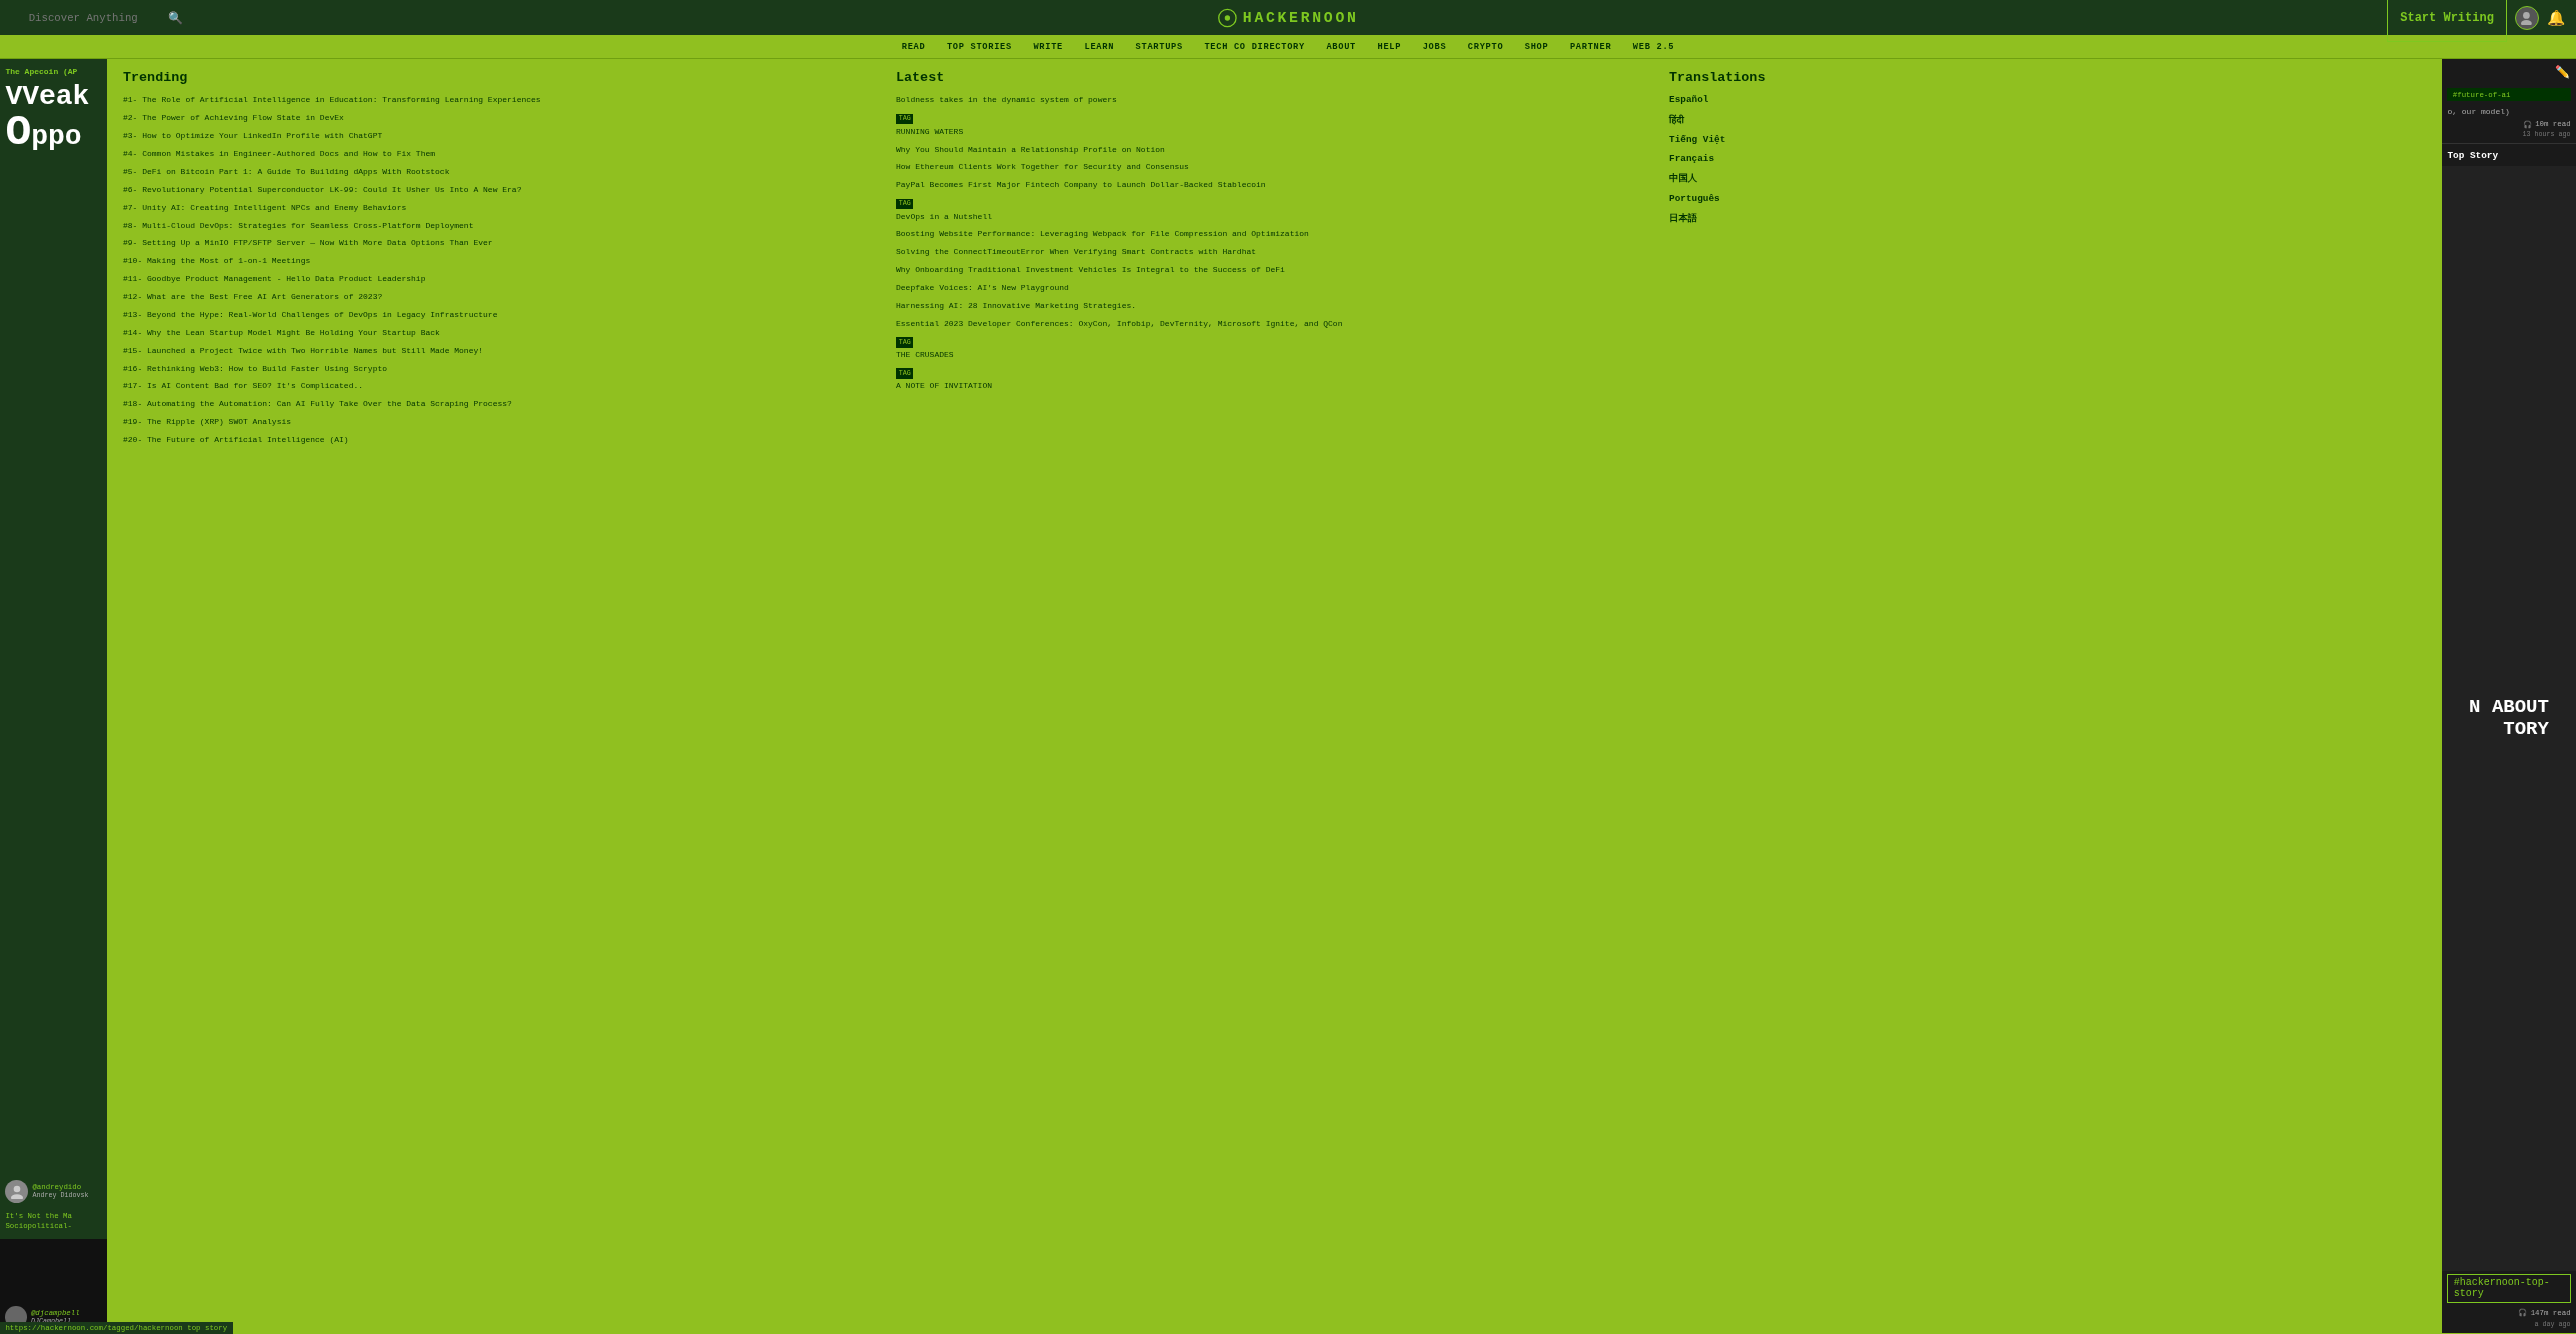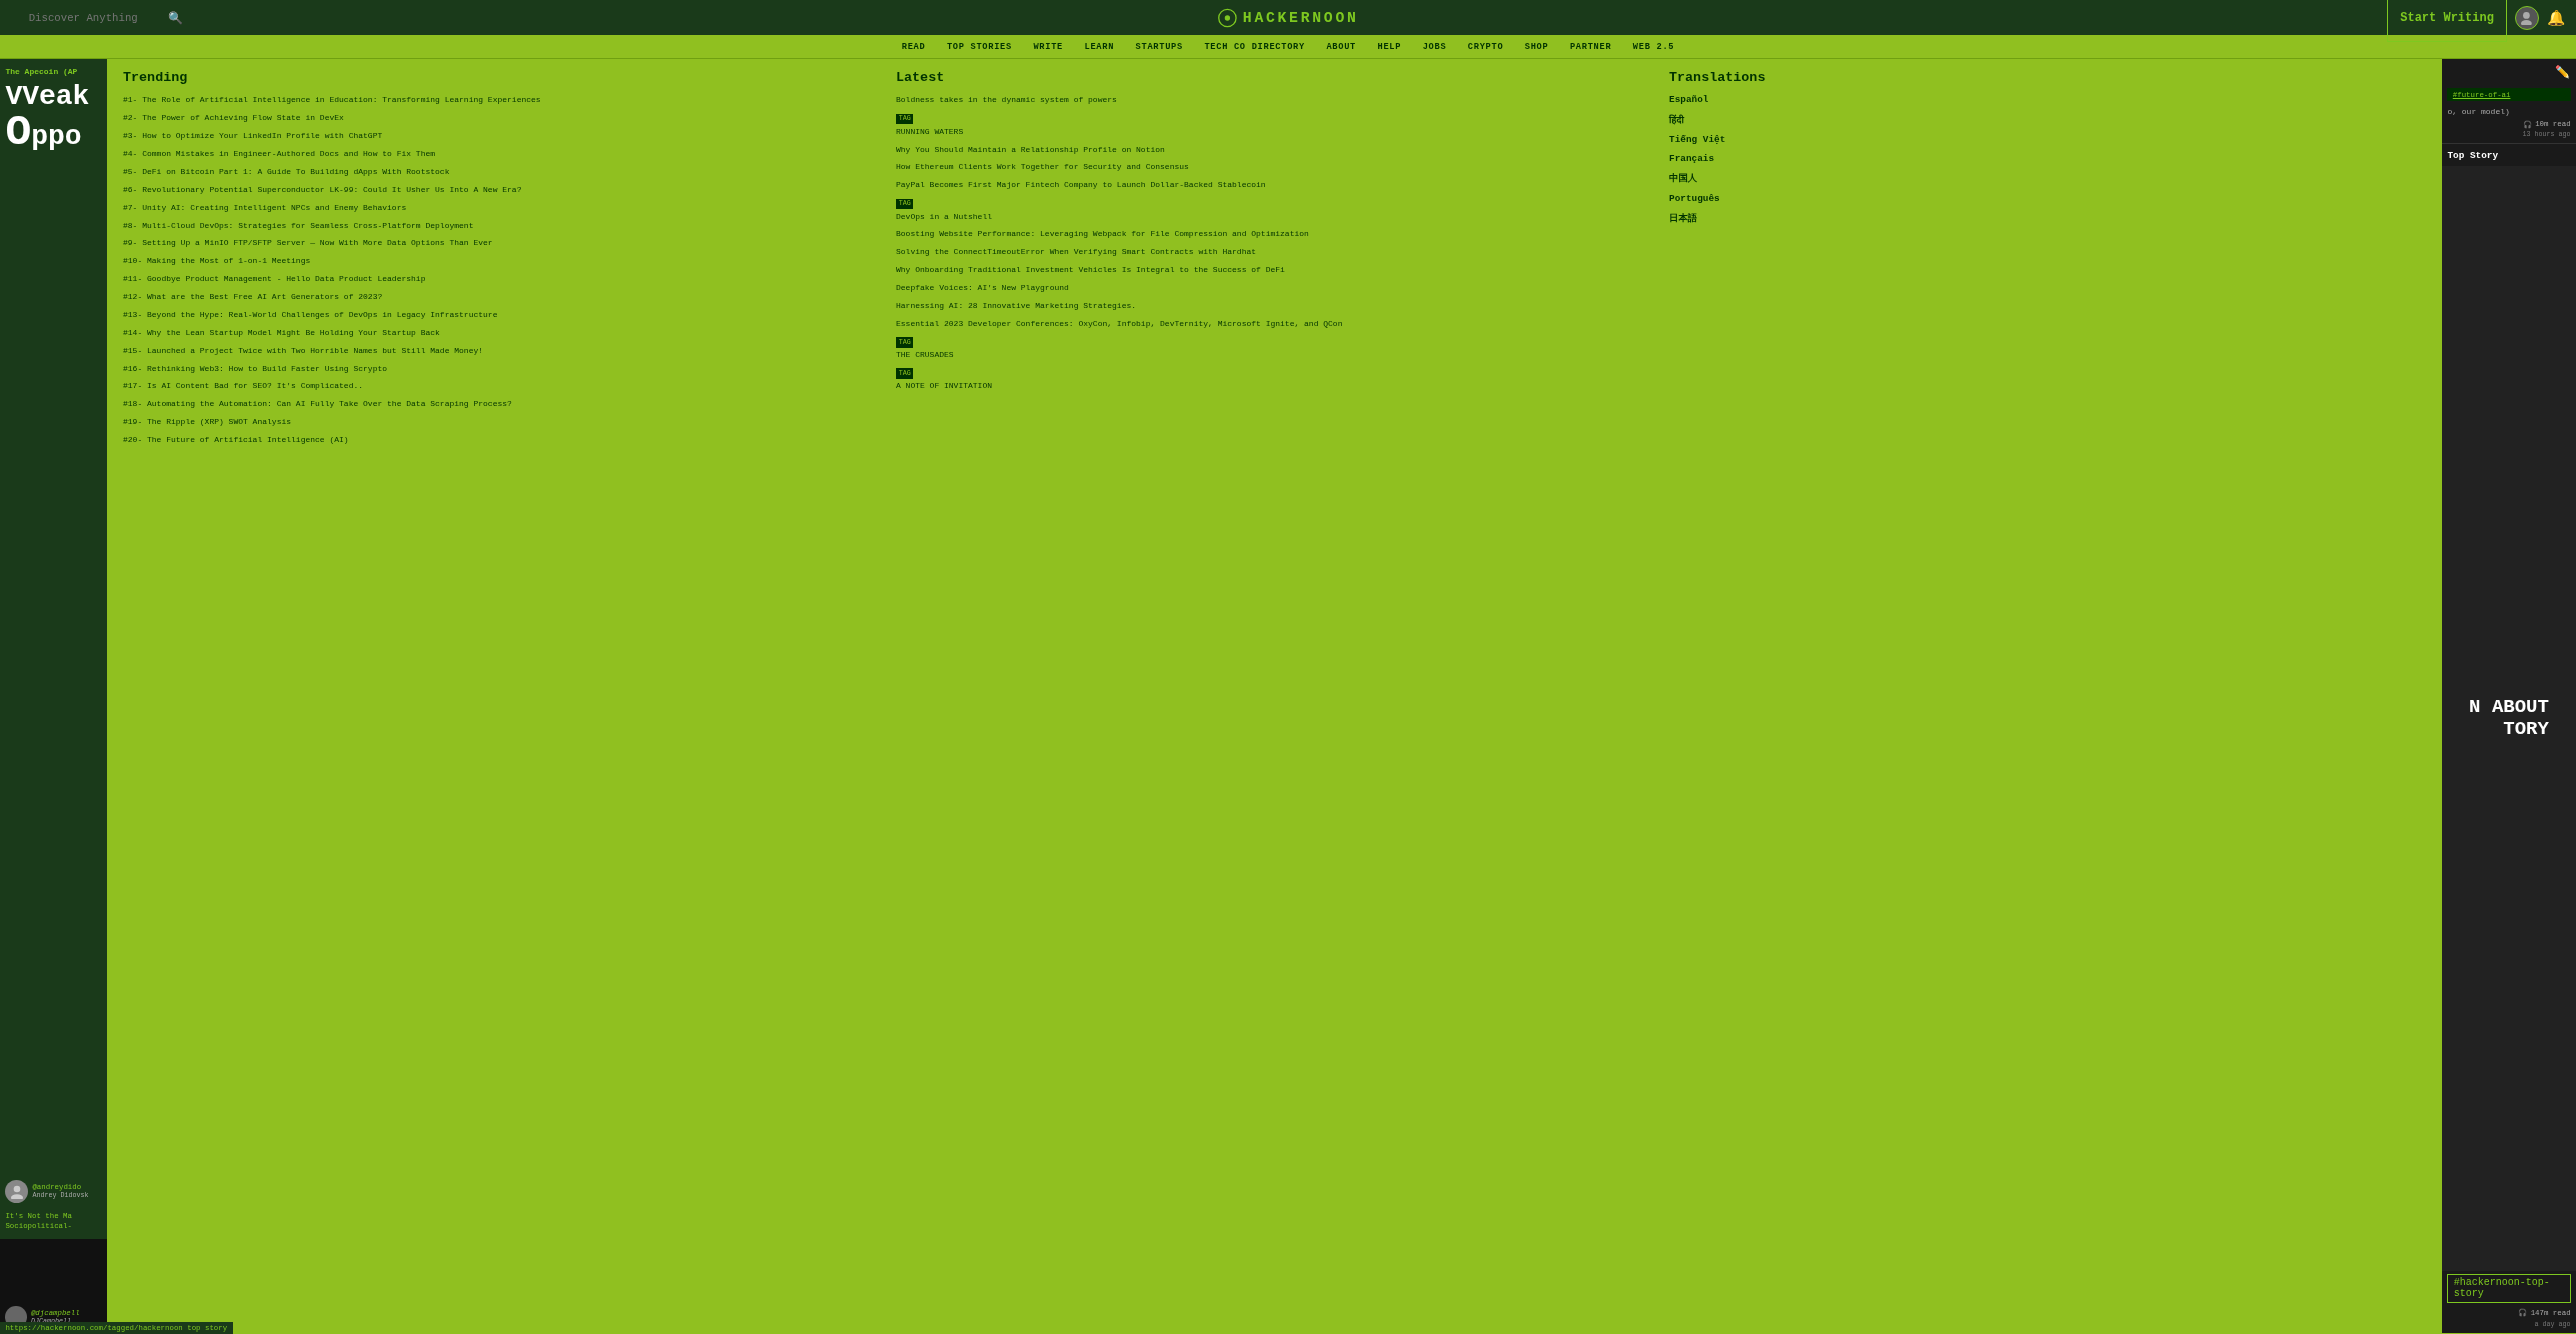--- a/index.html
+++ b/index.html
@@ -229,21 +229,20 @@
       color: #7ec820;
       font-size: 12px;
     }
     #future-ai-tag {
       background: #003300;
       color: #7ec820;
       font-size: 7.4px;
       padding: 2.7px 5.4px;
       margin: 2.7px 5.4px;
       display: inline-block;
-      text-decoration: underline;
     }
     #right-panel-desc {
       color: #aaa;
       font-size: 8px;
       padding: 2.7px 5.4px;
     }
     #right-read-time {
       color: #aaa;
       font-size: 7.4px;
       padding: 1.3px 5.4px;

